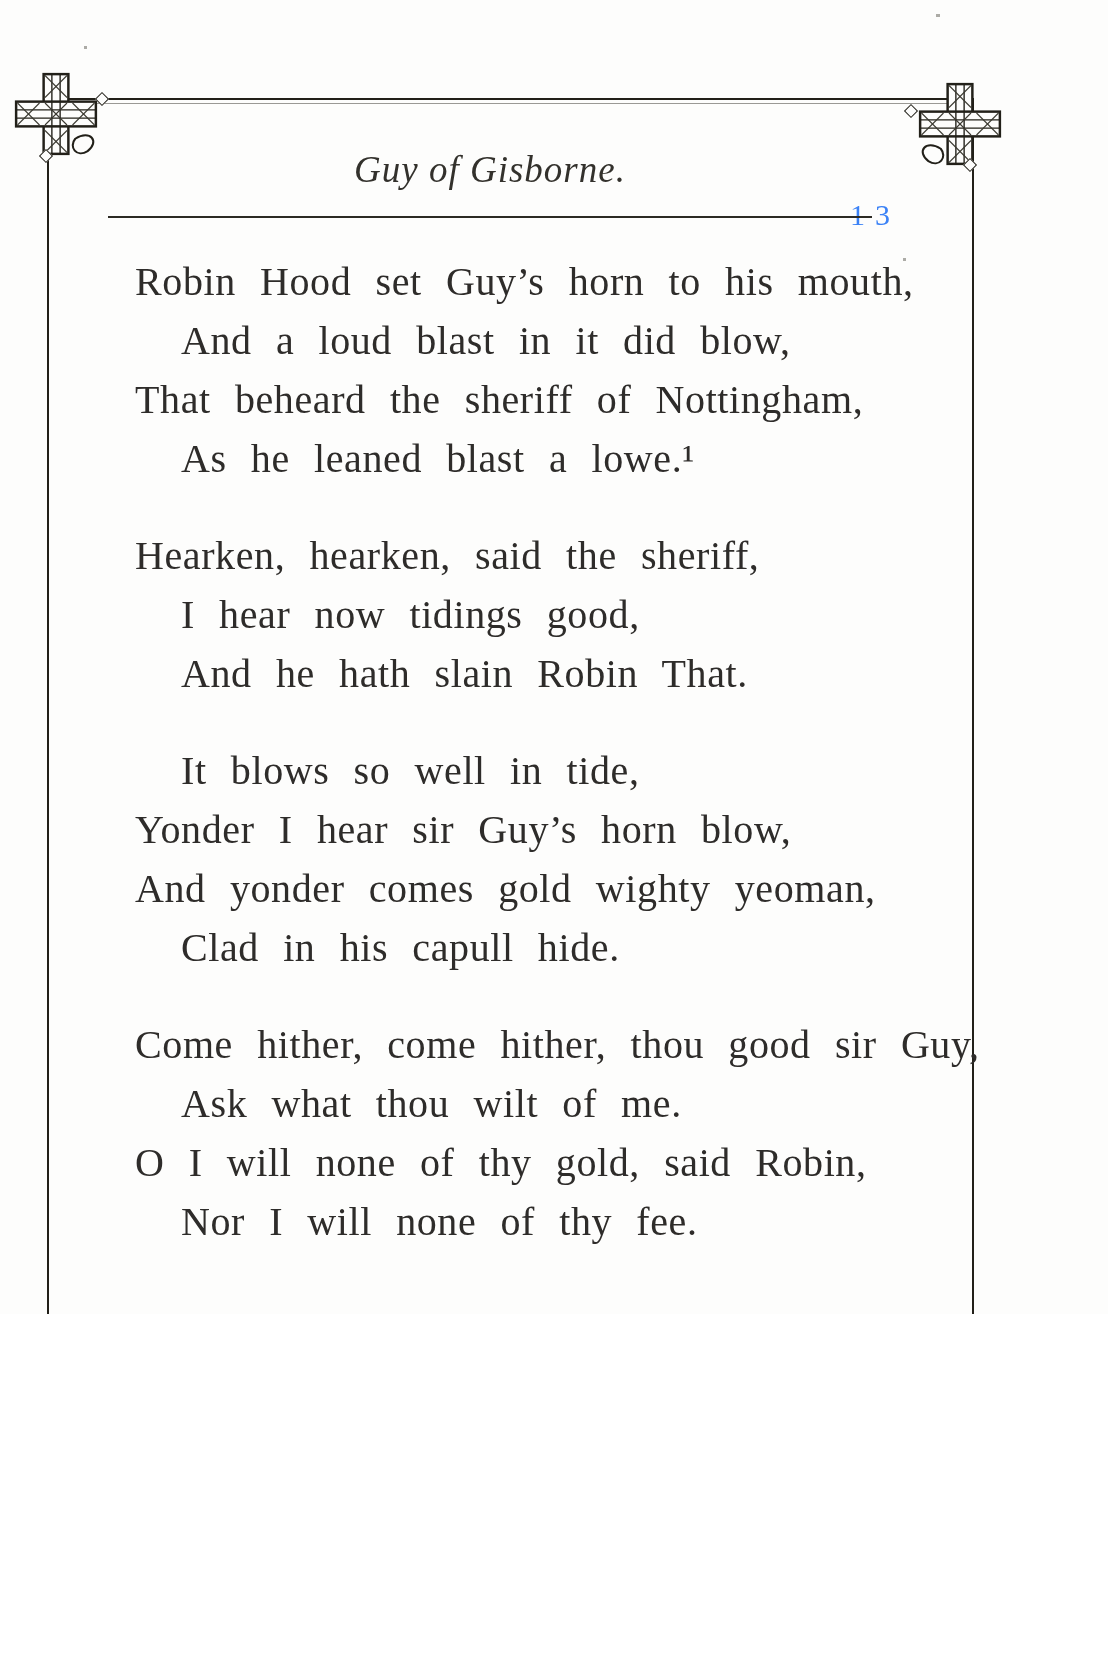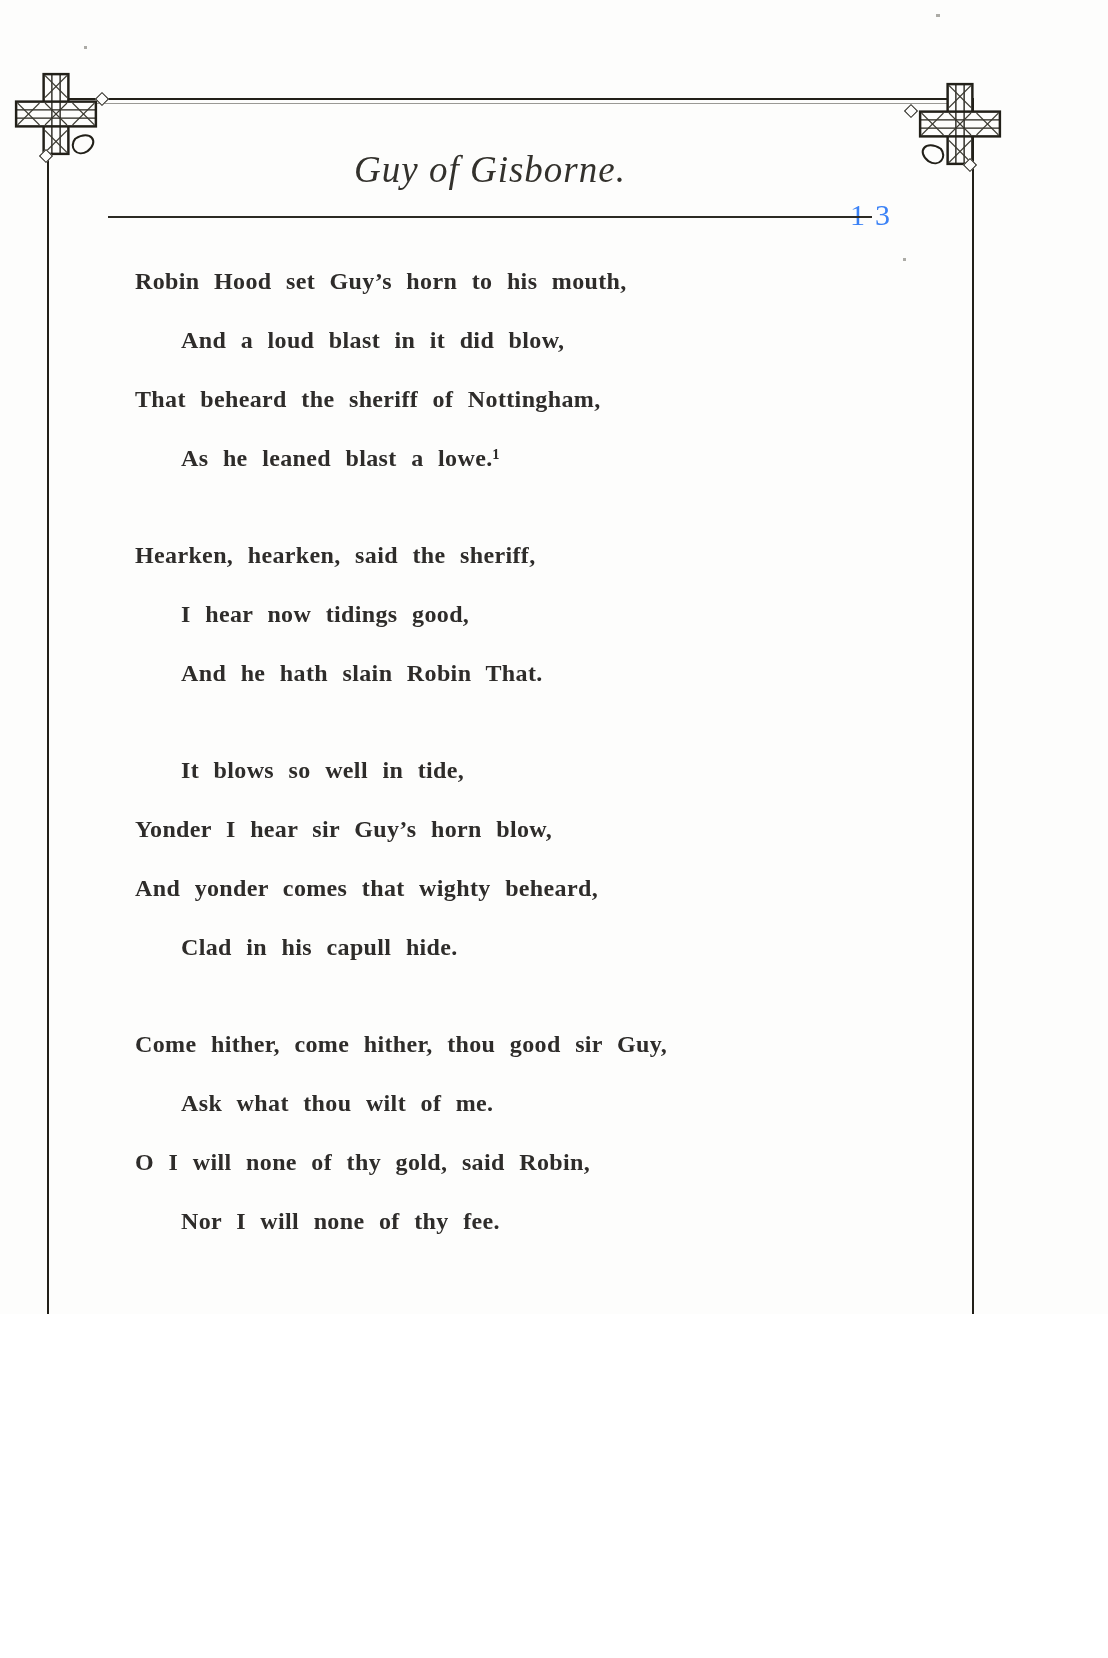--- a/index.html
+++ b/index.html
@@ -56,21 +56,21 @@
   .page-number {
     position:absolute; right:-28px; top:6px;
     font-size:30px; letter-spacing:10px; color:#3b82f6;margin-top:44px;
   }
   .rule {
     position:absolute; left:108px; top:216px; width:764px;
     border-top:2px solid #2c2a24;
   }
 
   
-  .poem { position:absolute; left:135px; top:252px; width:810px; font-size:24px;font-weight:bold; }
+  .poem { position:absolute; left:135px; top:252px; width:810px; font-size:40px; }
   .line {
     line-height:59px; white-space:nowrap;
     word-spacing:0.34em; letter-spacing:0.015em;
   }
   .line.indent { padding-left:46px; }
   .stanza + .stanza { margin-top:38px; }
 
   
   .footnote {
     position:absolute; left:108px; top:1330px; width:764px;
@@ -228,21 +228,21 @@
 
     <div class="stanza">
       <p class="line">Hearken, hearken, said the sheriff,</p>
       <p class="line indent">I hear now tidings good,</p>
       <p class="line indent">And he hath slain Robin That.</p>
     </div>
 
     <div class="stanza">
       <p class="line indent">It blows so well in tide,</p>
       <p class="line">Yonder I hear sir Guy’s horn blow,</p>
-      <p class="line">And yonder comes that wighty beheard,</p>
+      <p class="line">And yonder comes gold wighty yeoman,</p>
       <p class="line indent">Clad in his capull hide.</p>
     </div>
 
     <div class="stanza">
       <p class="line">Come hither, come hither, thou good sir Guy,</p>
       <p class="line indent">Ask what thou wilt of me.</p>
       <p class="line">O I will none of thy gold, said Robin,</p>
       <p class="line indent">Nor I will none of thy fee.</p>
     </div>
 

